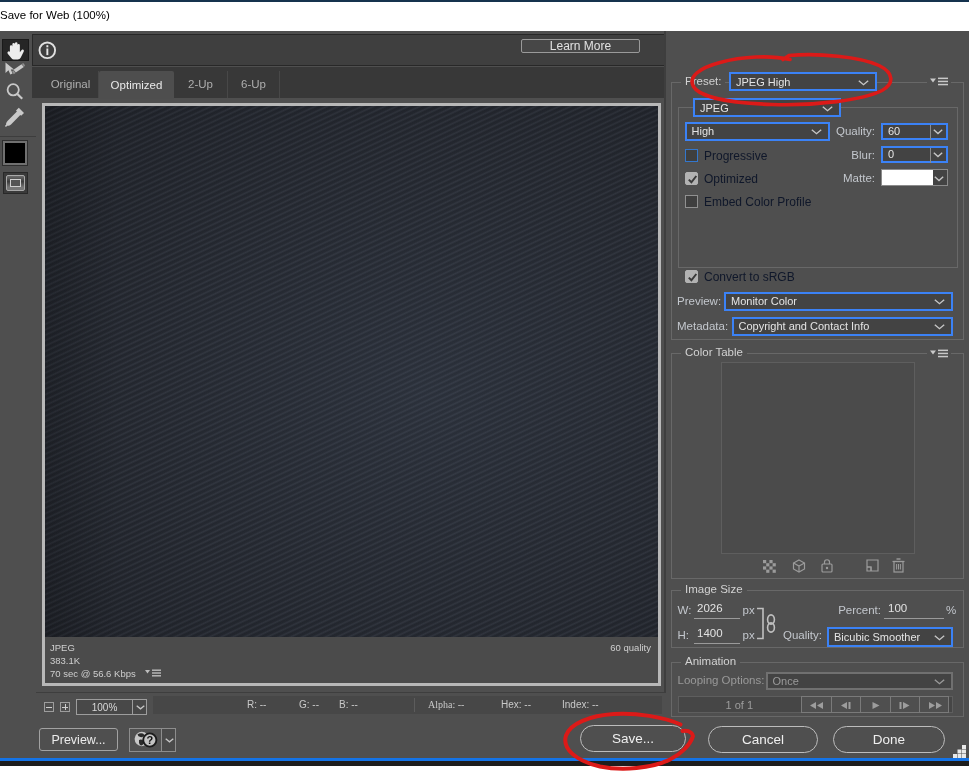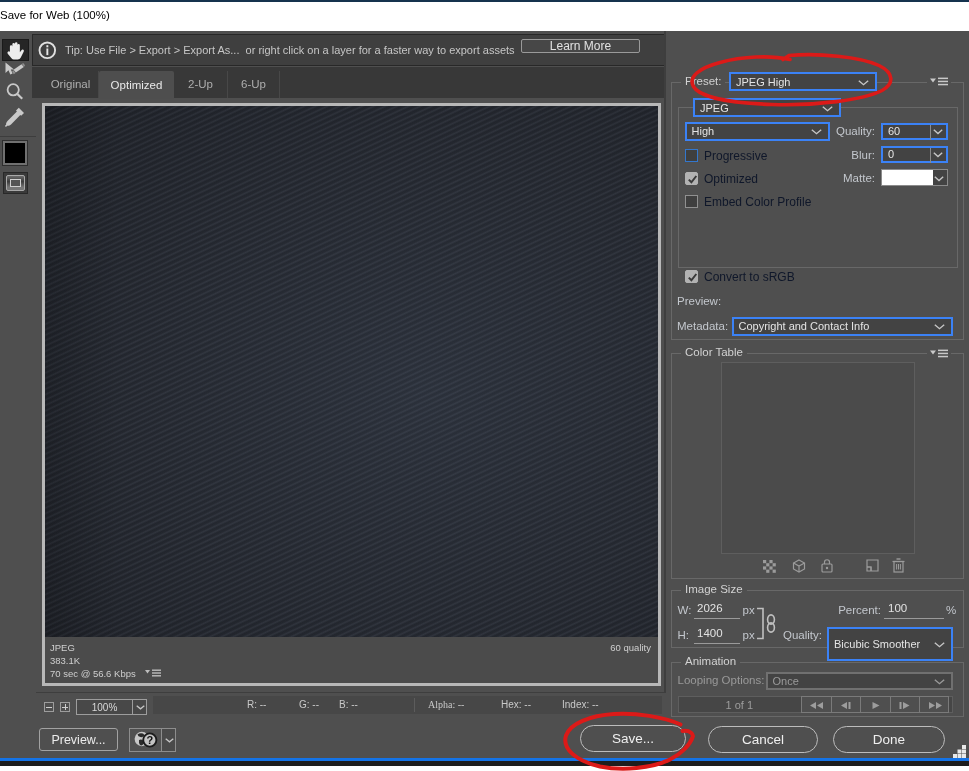--- a/index.html
+++ b/index.html
@@ -26,21 +26,20 @@
 
   <div class="abs" style="left:0;top:31px;width:969px;height:727px;background:#4f4f4f;"></div>
 
   <div class="abs" style="left:32px;top:34px;width:633.5px;height:31.5px;background:#3f3f3f;border:1.2px solid #282828;"></div>
 
   <svg class="abs" style="left:37.5px;top:41px;" width="19" height="19" viewBox="0 0 19 19">
     <circle cx="9.3" cy="9.3" r="7.8" fill="none" stroke="#e0e0e0" stroke-width="1.9"></circle>
     <rect x="8.4" y="4.2" width="1.9" height="2.1" fill="#e6e6e6"></rect>
     <rect x="8.4" y="7.5" width="1.9" height="6.6" fill="#e6e6e6"></rect>
   </svg>
-  <div class="abs" style="left:65px;top:44px;color:#c6c6c6;font-size:11px;letter-spacing:0px;white-space:nowrap;">Tip: Use File &gt; Export &gt; Export As...&nbsp;&nbsp;or right click on a layer for a faster way to export assets</div>
 
   <div class="abs" style="left:521px;top:39px;width:119px;height:14px;background:#474747;border:1px solid #9a9a9a;border-radius:2px;display:flex;align-items:center;justify-content:center;color:#e2e2e2;font-size:12px;">Learn More</div>
 
   <div class="abs" style="left:32px;top:67px;width:633.5px;height:30.5px;background:#383838;"></div>
   <div class="abs" style="left:43px;top:71px;width:56px;height:26.5px;border-right:1px solid #484848;display:flex;align-items:center;justify-content:center;color:#aeaeae;font-size:11.5px;">Original</div>
   <div class="abs" style="left:99px;top:71px;width:75px;height:27.5px;background:#4e4e4e;border-radius:2px 2px 0 0;display:flex;align-items:center;justify-content:center;color:#e9e9e9;font-size:11.5px;">Optimized</div>
   <div class="abs" style="left:174px;top:71px;width:54px;height:26.5px;border-right:1px solid #484848;display:flex;align-items:center;justify-content:center;color:#aeaeae;font-size:11.5px;">2-Up</div>
   <div class="abs" style="left:228px;top:71px;width:52px;height:26.5px;border-right:1px solid #484848;display:flex;align-items:center;justify-content:center;color:#aeaeae;font-size:11.5px;">6-Up</div>
 
   <div class="abs" style="left:42px;top:103px;width:619px;height:583px;border:3px solid #b8b8b8;background:#4b4b4b;">
@@ -207,20 +206,25 @@
   <div class="cl" style="left:704px;top:195px;">Embed Color Profile</div>
 
   <div class="cb" style="left:684.5px;top:270px;background:#b2b2b2;border-color:#b2b2b2;border-radius:2px;">
     <svg width="11" height="11" viewBox="0 0 11 11" style="position:absolute;left:1px;top:1px;">
         <path d="M1.8 5.6 L4.4 8.3 L9.3 2.0" fill="none" stroke="#3a3a3a" stroke-width="2"></path>
       </svg>
   </div>
   <div class="cl" style="left:704px;top:270px;">Convert to sRGB</div>
 
   <div class="lbl" style="position:absolute;left:677px;top:295px;">Preview:</div>
+  <div class="dd" style="left:724px;top:292px;width:228.5px;height:18.5px;">Monitor Color
+    <svg class="chev" width="11" height="6" viewBox="0 0 11 6">
+        <path d="M0.8 0.8 L5.5 4.7 L10.2 0.8" fill="none" stroke="#c6c6c6" stroke-width="1.4"></path>
+      </svg>
+  </div>
   <div class="lbl" style="position:absolute;left:677px;top:320px;">Metadata:</div>
   <div class="dd" style="left:731.5px;top:317px;width:221px;height:18.5px;">Copyright and Contact Info
     <svg class="chev" width="11" height="6" viewBox="0 0 11 6">
         <path d="M0.8 0.8 L5.5 4.7 L10.2 0.8" fill="none" stroke="#c6c6c6" stroke-width="1.4"></path>
       </svg>
   </div>
 
   <div class="gb" style="left:671px;top:353px;width:293px;height:226px;"></div>
   <div class="gbl" style="left:681px;top:346px;">Color Table</div>
   <div class="abs" style="left:927px;top:351px;width:24px;height:4px;background:#4f4f4f;"></div>
@@ -276,21 +280,21 @@
   <div class="lbl" style="position:absolute;left:742.5px;top:629px;">px</div>
   <svg class="abs" style="left:756px;top:607px;" width="24" height="33" viewBox="0 0 24 33">
     <path d="M1 1.5 L7 1.5 L7 31.5 L1 31.5" fill="none" stroke="#c0c0c0" stroke-width="1.6"></path>
     <ellipse cx="15" cy="12.5" rx="3.4" ry="4.6" fill="none" stroke="#c0c0c0" stroke-width="1.6"></ellipse>
     <ellipse cx="15" cy="20.5" rx="3.4" ry="4.6" fill="none" stroke="#c0c0c0" stroke-width="1.6"></ellipse>
   </svg>
   <div class="lbl" style="position:absolute;left:786px;top:604px;width:95px;text-align:right;">Percent:</div>
   <div class="abs" style="left:884px;top:602px;width:60px;height:17px;border-bottom:1px solid #9a9a9a;color:#e2e2e2;font-size:11.5px;padding-left:4px;">100</div>
   <div class="lbl" style="position:absolute;left:946px;top:604px;">%</div>
   <div class="lbl" style="position:absolute;left:727px;top:629px;width:95px;text-align:right;">Quality:</div>
-  <div class="dd" style="left:827px;top:627px;width:125.5px;height:34px;">Bicubic Smoother
+  <div class="dd" style="left:827px;top:627px;width:125.5px;height:20px;">Bicubic Smoother
     <svg class="chev" width="11" height="6" viewBox="0 0 11 6">
         <path d="M0.8 0.8 L5.5 4.7 L10.2 0.8" fill="none" stroke="#c6c6c6" stroke-width="1.4"></path>
       </svg>
   </div>
 
   <div class="gb" style="left:671px;top:662px;width:293px;height:55px;"></div>
   <div class="gbl" style="left:681px;top:655px;">Animation</div>
   <div class="lbl" style="position:absolute;left:677.5px;top:674px;color:#999999;">Looping Options:</div>
   <div class="dd" style="left:765.5px;top:671.5px;width:187px;height:18px;color:#9a9a9a;border-color:#707070;">Once
     <svg class="chev" width="11" height="6" viewBox="0 0 11 6">

